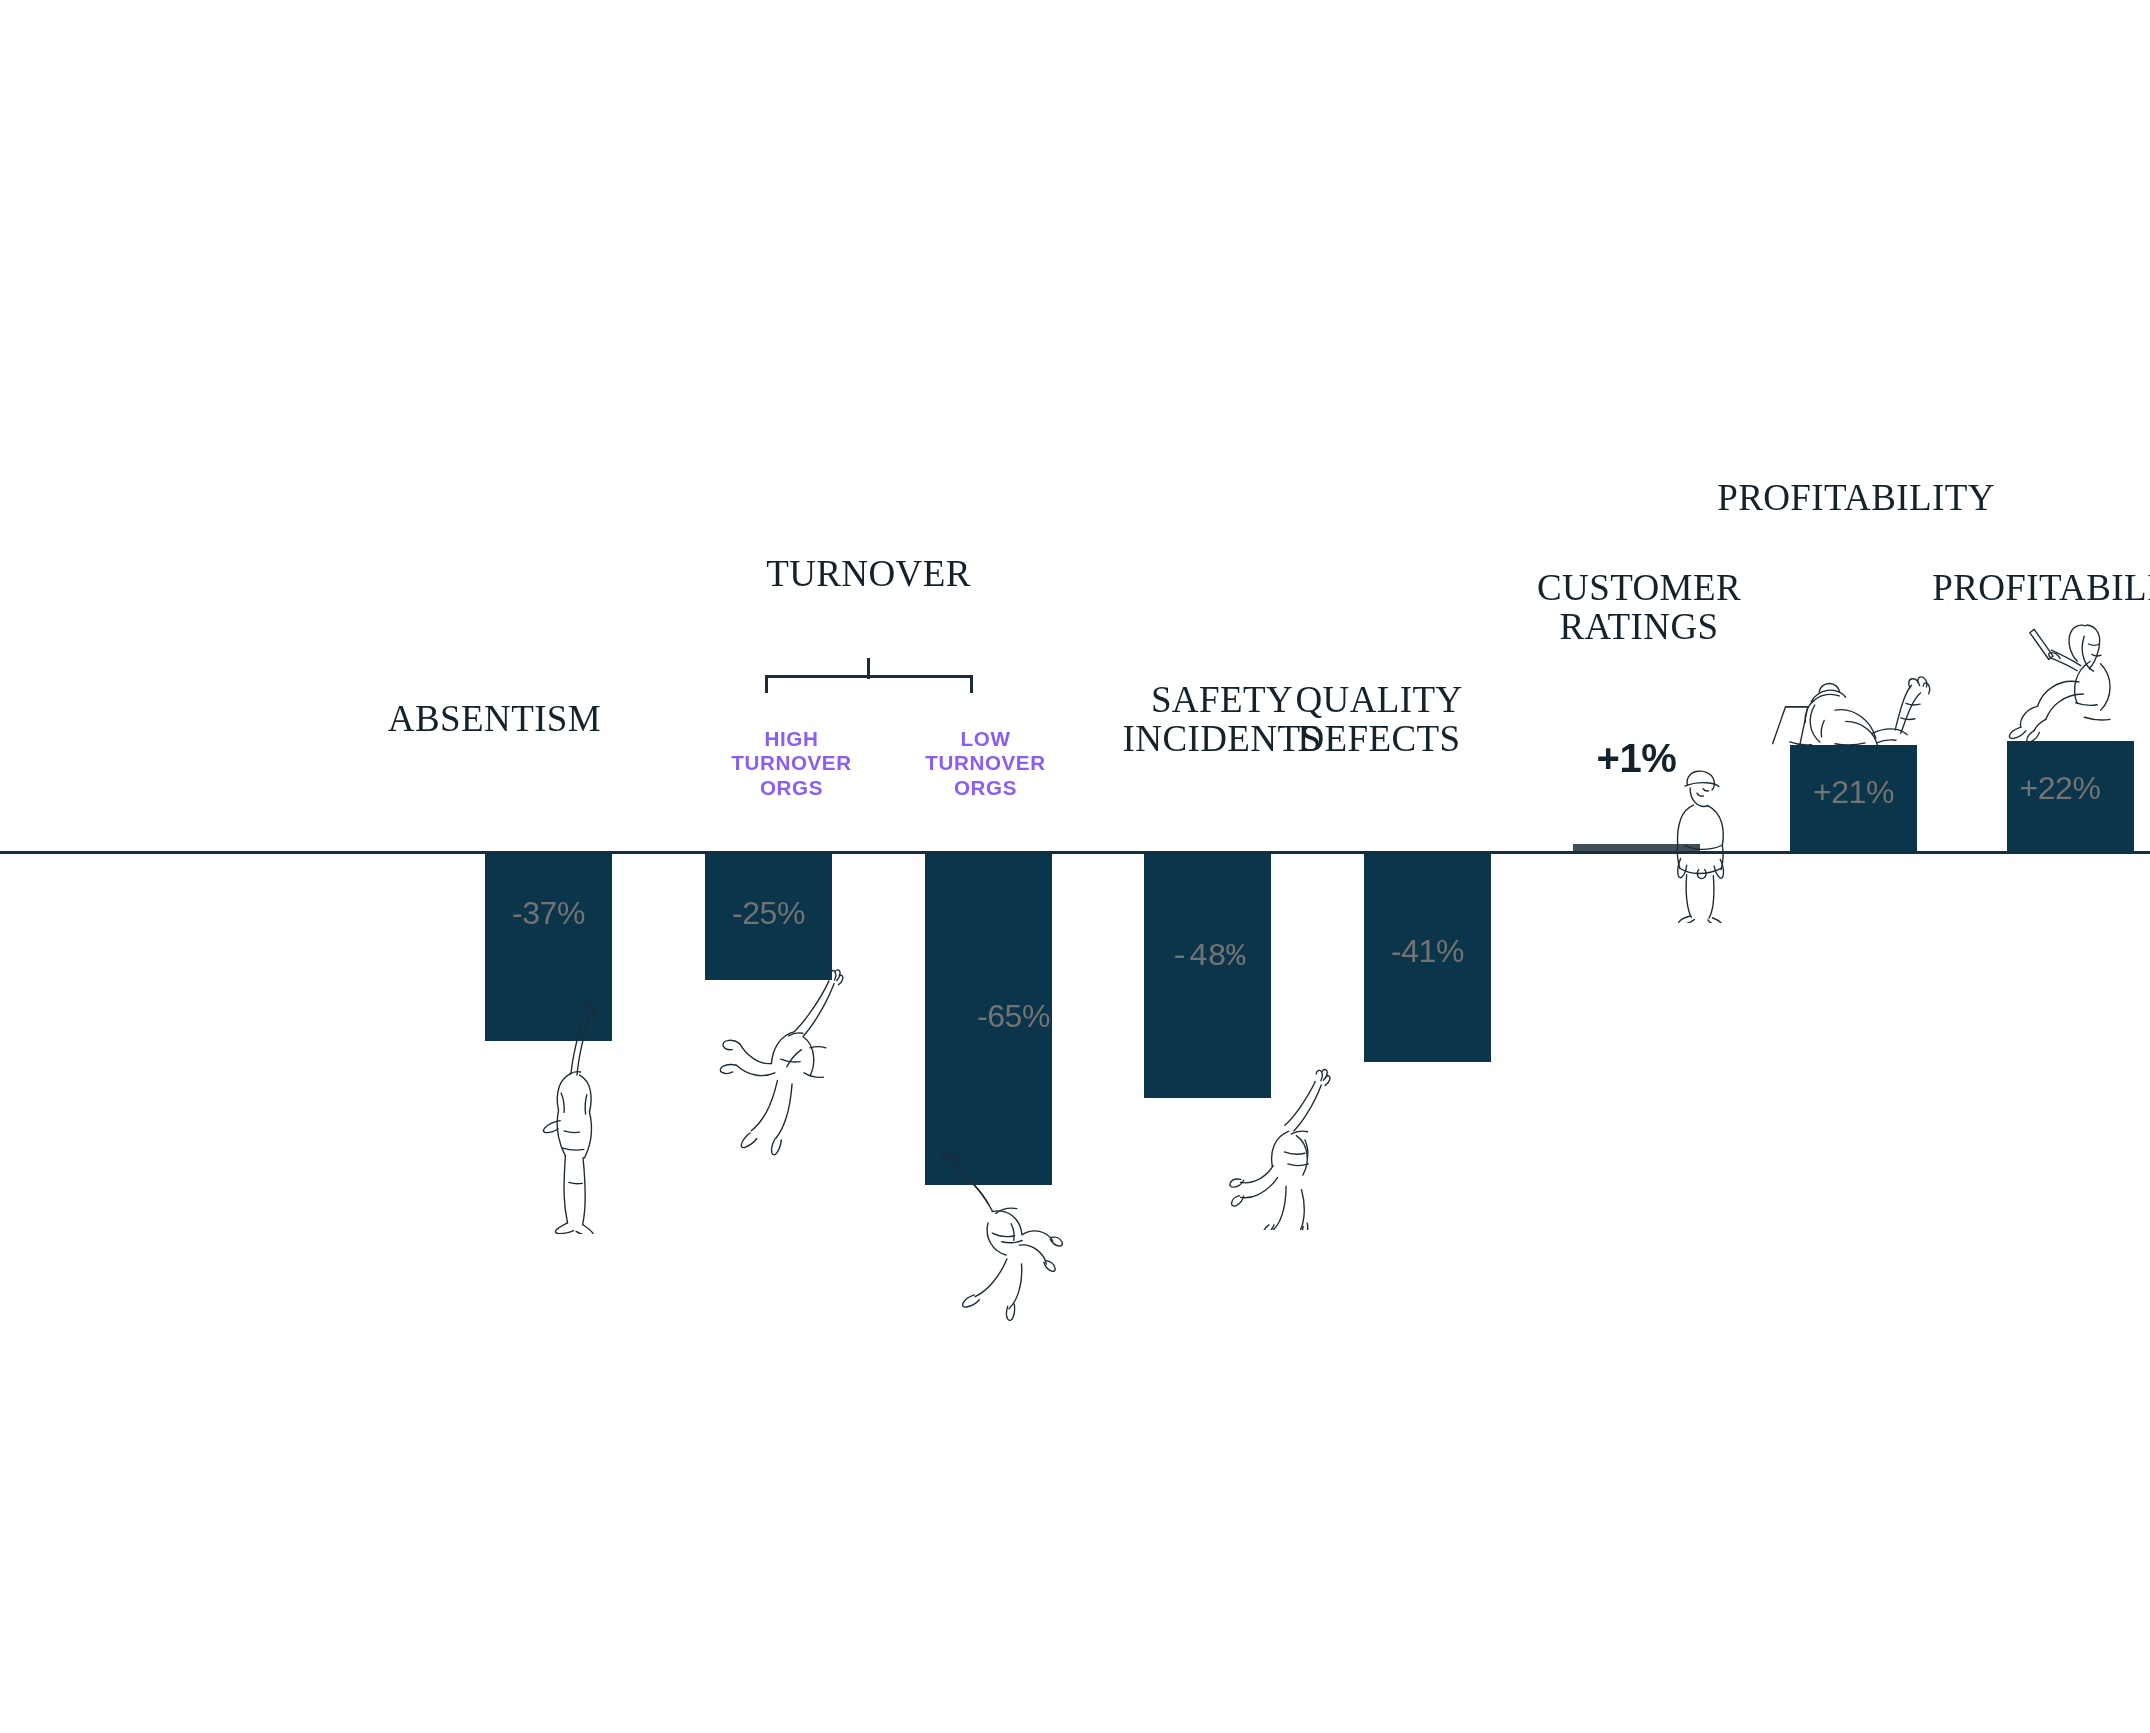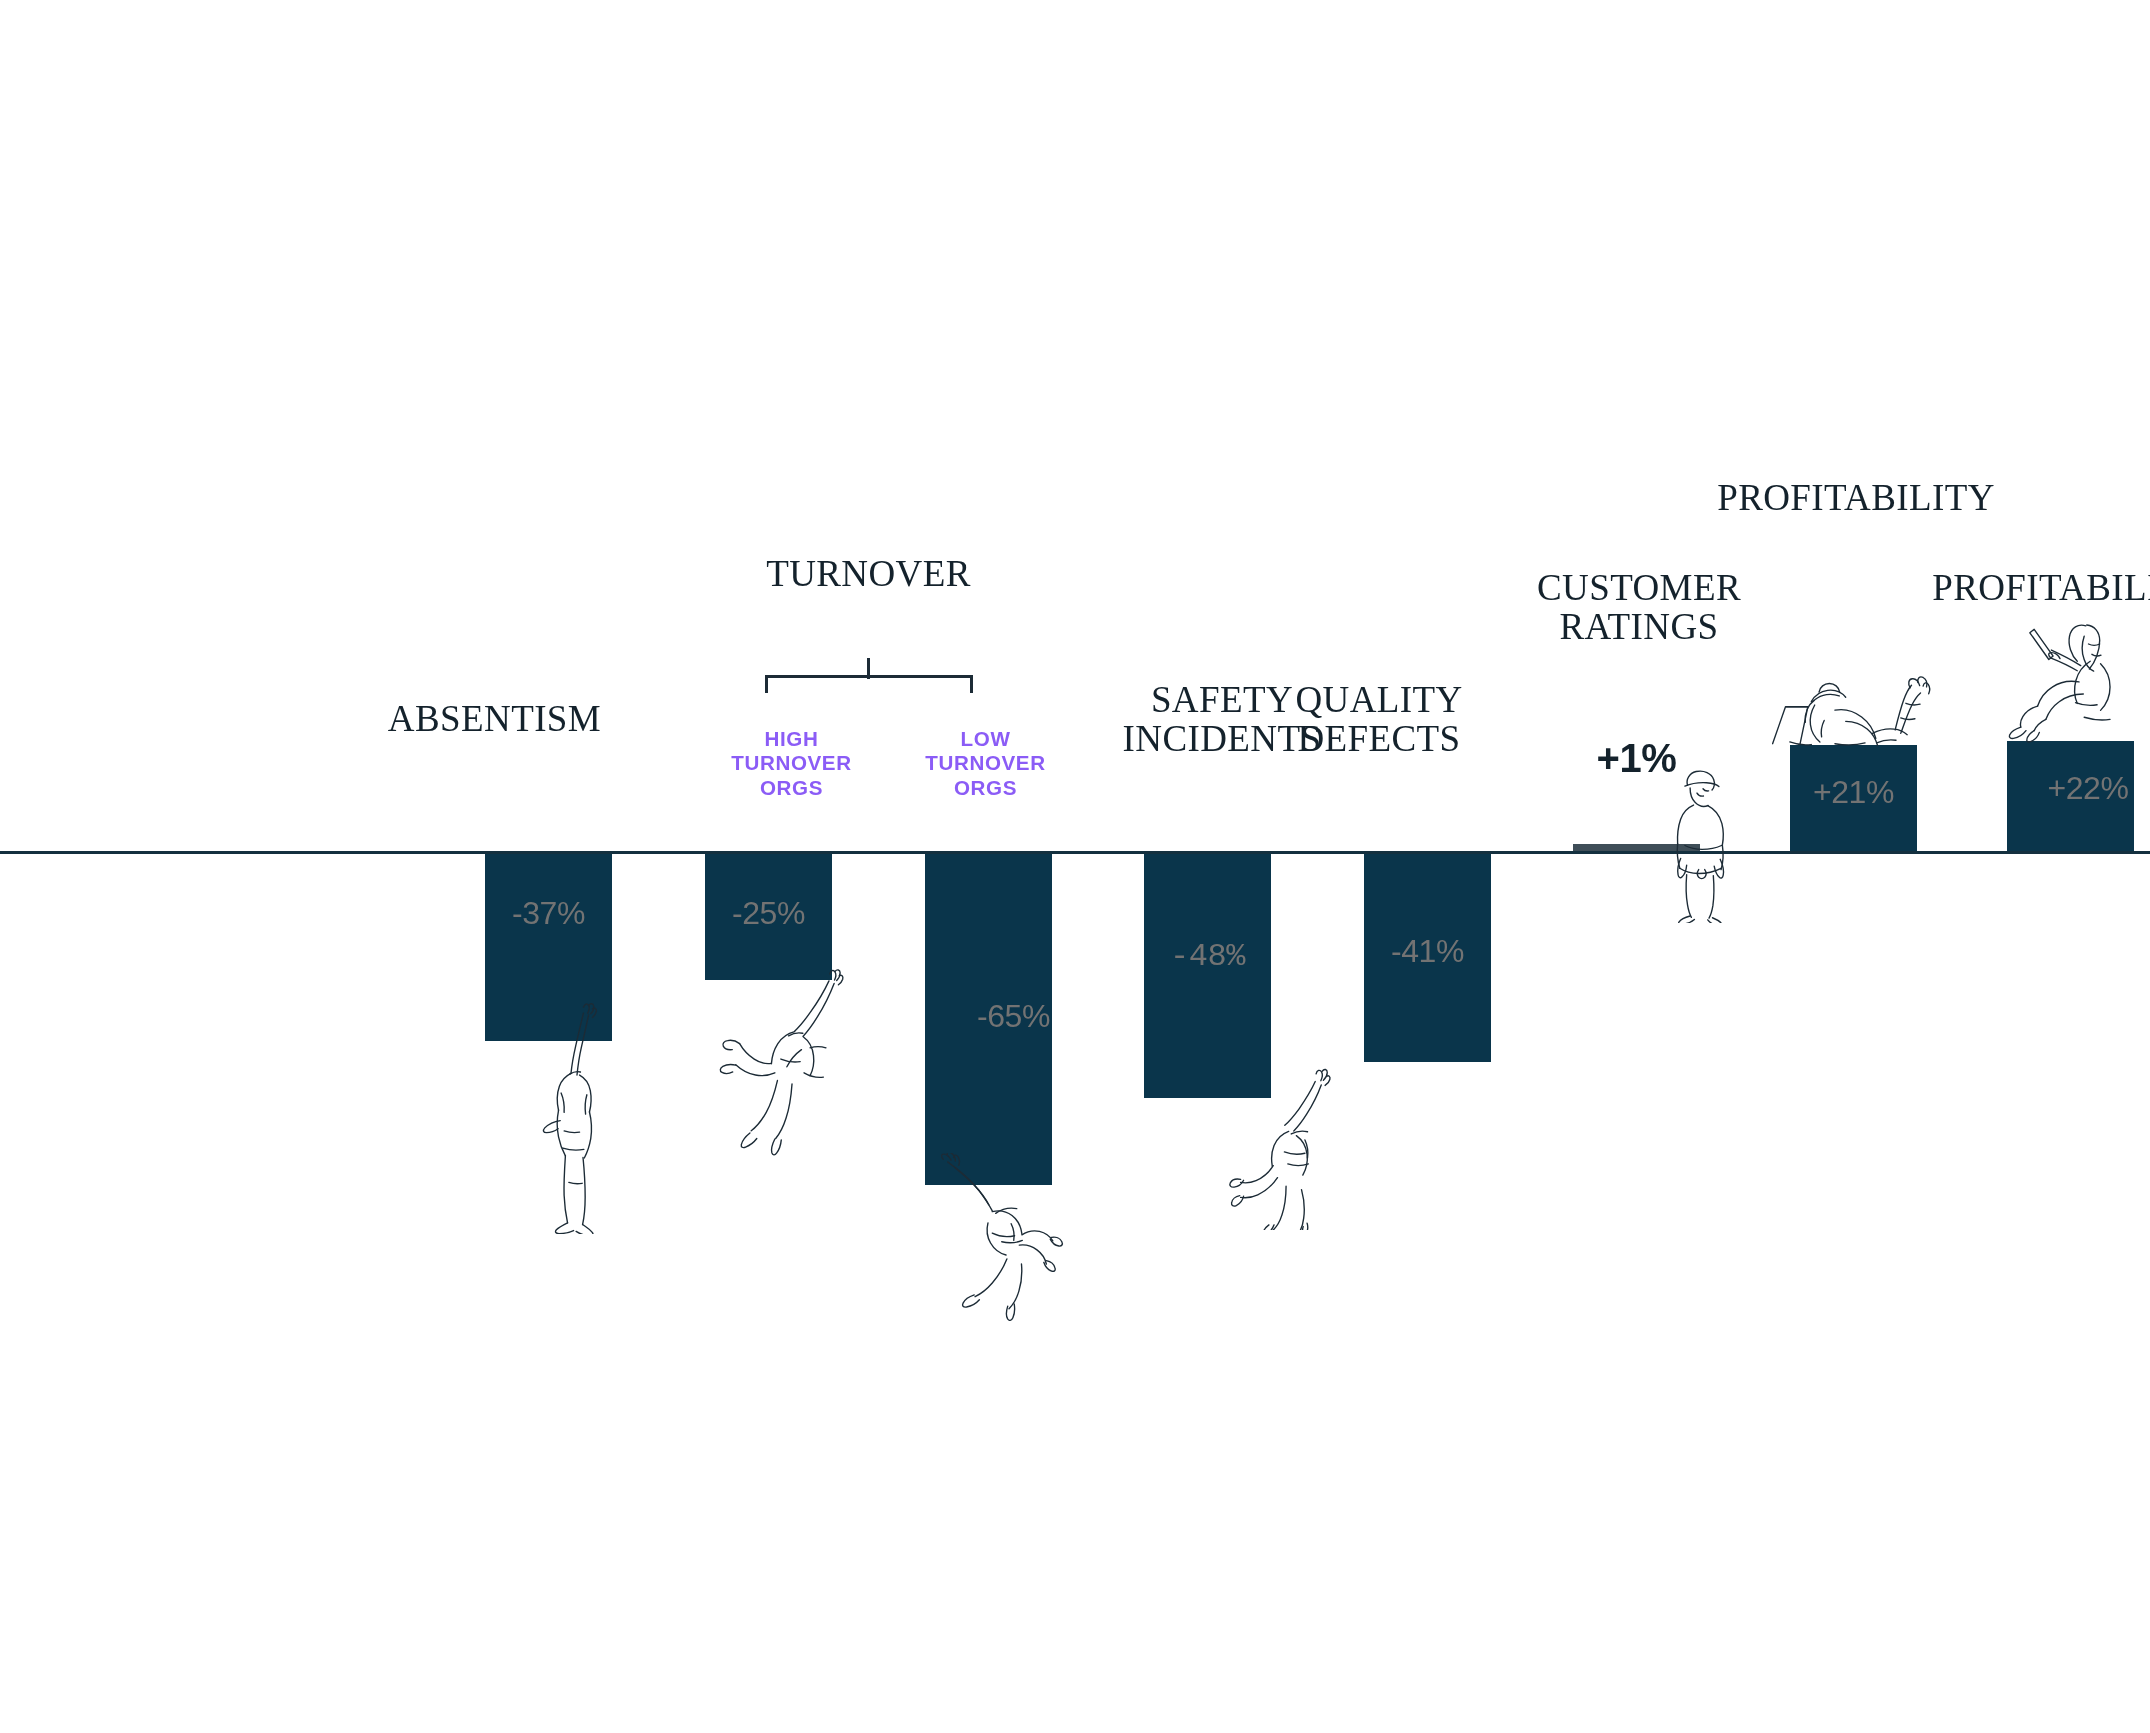--- a/index.html
+++ b/index.html
@@ -146,21 +146,21 @@
   <div class="bar neg" style="left:1364px; top:853px; width:127px; height:209px;"></div>
   <div class="bar-label" style="left:1364px; top:933px; width:127px;">-41%</div>
 
   <div class="bar pos" style="left:1573px; top:844px; width:127px; height:8.6px; background:#3f4e58;"></div>
   <div class="bar-label outside" style="left:1573px; top:736px; width:127px;">+1%</div>
 
   <div class="bar pos" style="left:1790px; top:745px; width:127px; height:107px;"></div>
   <div class="bar-label" style="left:1790px; top:774px; width:127px;">+21%</div>
 
   <div class="bar pos" style="left:2007px; top:741px; width:127px; height:112px;"></div>
-  <div class="bar-label" style="left:2007px; top:770px; width:106px;padding-left:28px;">+22%</div>
+  <div class="bar-label" style="left:2007px; top:770px; width:106px;">+22%</div>
 
   <div class="baseline" style="top:851px;"></div>
 
   <div class="figure" style="left:523px; top:1002px;">
     <svg width="108" height="232" viewBox="0 0 250 540" fill="none" stroke="#1c2b36" stroke-width="3.2" stroke-linecap="round" stroke-linejoin="round">
       <path d="M140 12 c3 -8 8 -10 12 -4 c3 5 1 12 -2 18"></path>
       <path d="M152 8 c5 -6 11 -5 12 2 c1 6 -3 13 -7 17"></path>
       <path d="M161 16 c5 -4 10 -1 9 6 c-1 6 -5 11 -9 14"></path>
       <path d="M140 26 c-6 24 -12 50 -18 76 c-5 22 -9 44 -11 64"></path>
       <path d="M152 30 c-5 24 -11 50 -17 76 c-5 22 -8 44 -10 64"></path>

